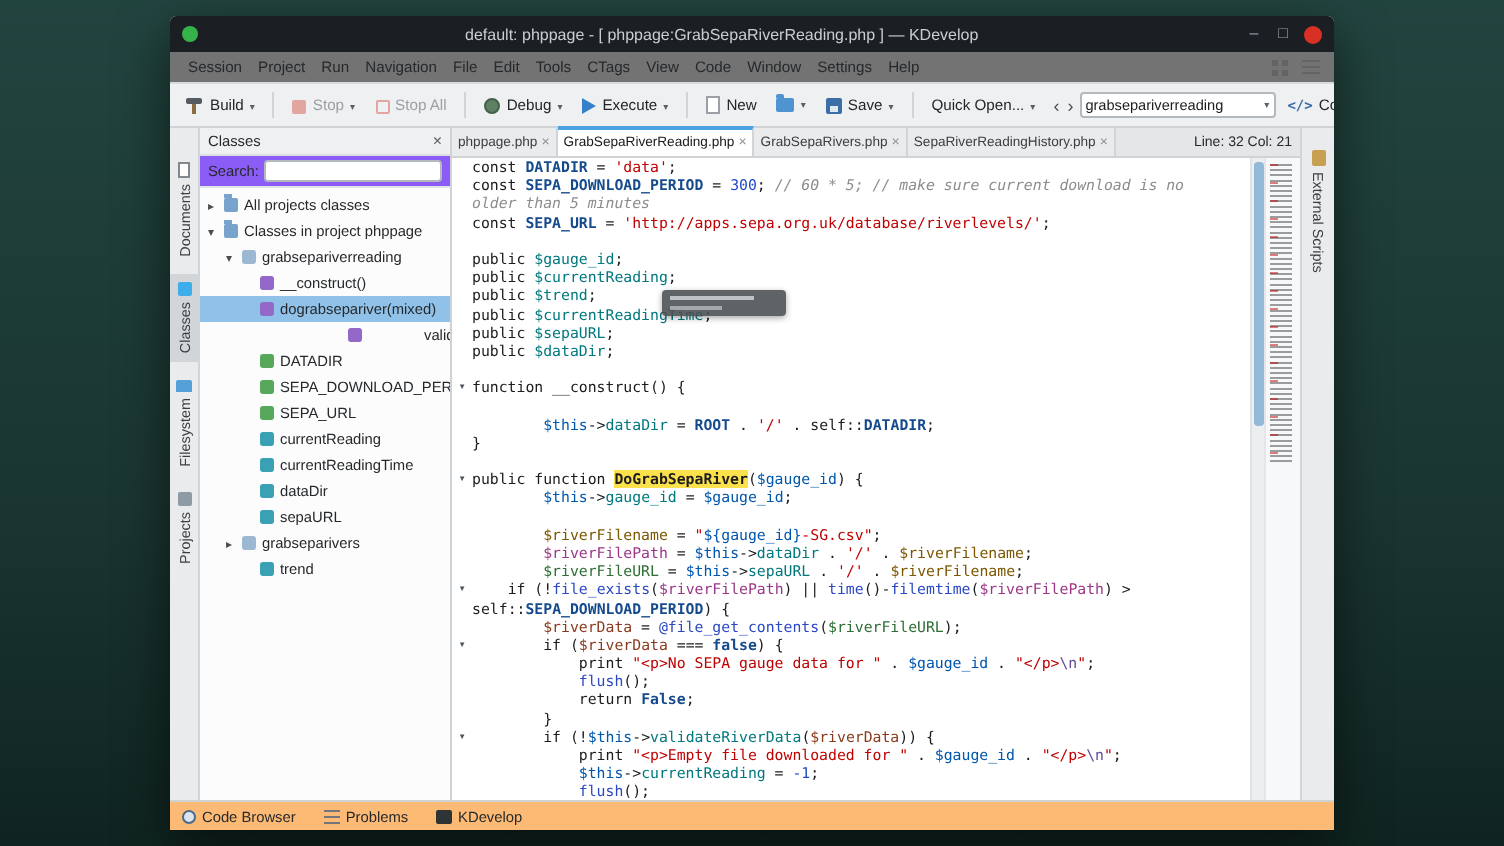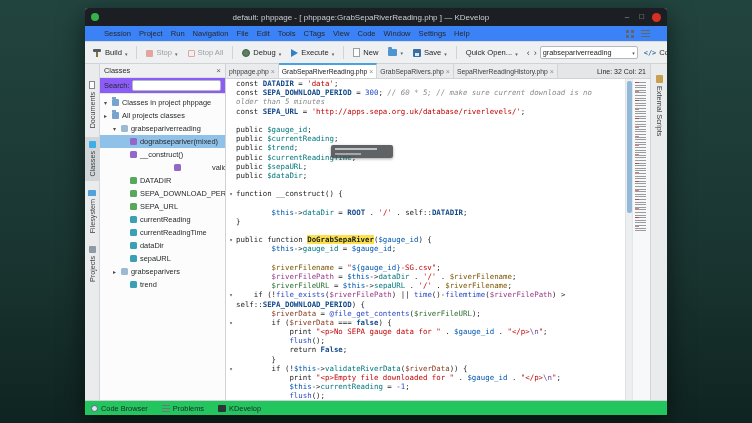--- a/index.html
+++ b/index.html
@@ -14,22 +14,22 @@
     border-radius:3px 3px 0 0; overflow:hidden; box-shadow:0 8px 26px rgba(0,0,0,.55); }
 
   
   .titlebar { height:18px; flex:0 0 18px; background:#1b1f23; display:flex; align-items:center; padding:0 6px; gap:6px; }
   .app-icon { width:8px; height:8px; border-radius:50%; background:#35b24a; flex:0 0 auto; }
   .title-text { flex:1; text-align:center; color:#c9ced2; font-size:8px; white-space:nowrap; overflow:hidden; }
   .win-btn { color:#9aa2a8; font-size:8px; line-height:8px; padding:0 2px; }
   .win-close { width:9px; height:9px; border-radius:50%; background:#d93025; }
 
   
-  .menubar { height:16px; flex:0 0 16px; background:#3b82f6; border-bottom:1px solid #d8dbde;
-    display:flex; align-items:center; padding:0 15px; font-size:7.6px; color:#26292c; }
+  .menubar { height:16px; flex:0 0 16px; background:#737373; border-bottom:1px solid #d8dbde;
+    display:flex; align-items:center; padding:0 5px; font-size:7.6px; color:#26292c; }
   .menubar-items { display:flex; align-items:center; }
   .menu-item { padding:1px 4px; white-space:nowrap; }
   .menu-right { margin-left:auto; display:flex; align-items:center; gap:7px; padding-right:2px; }
   .i-grid { width:8px; height:8px; background:
       linear-gradient(#5f6569,#5f6569) 0 0/3px 3px no-repeat,
       linear-gradient(#5f6569,#5f6569) 5px 0/3px 3px no-repeat,
       linear-gradient(#5f6569,#5f6569) 0 5px/3px 3px no-repeat,
       linear-gradient(#5f6569,#5f6569) 5px 5px/3px 3px no-repeat; }
   .i-burger { width:9px; height:7px;
       background: repeating-linear-gradient(180deg,#5f6569 0 1px, transparent 1px 3px); }
@@ -138,21 +138,21 @@
 
   .scrollbar { width:7px; flex:0 0 7px; background:#eceeef; border-left:1px solid #e0e3e5; position:relative; }
   .scroll-thumb { position:absolute; top:2px; left:1px; width:5px; height:132px; background:#93b9d8; border-radius:2px; }
   .minimap { width:18px; flex:0 0 18px; background:#f7f8f9; border-left:1px solid #e4e7e9; position:relative; }
   .minimap-ink { position:absolute; left:2px; top:3px; width:11px; height:150px;
     background: repeating-linear-gradient(180deg, rgba(40,44,48,.45) 0 1px, transparent 1px 2.6px); }
   .minimap-ink::after { content:""; position:absolute; left:0; top:0; width:4px; height:100%;
     background: repeating-linear-gradient(180deg, rgba(191,3,3,.5) 0 1px, transparent 1px 9px); }
 
   
-  .statusbar { height:15px; flex:0 0 15px; background:#22c55e; border-top:1px solid #cfd3d6;
+  .statusbar { height:15px; flex:0 0 15px; background:#fdba74; border-top:1px solid #cfd3d6;
     display:flex; align-items:center; padding:0 6px; gap:14px; font-size:7.4px; color:#26292c; }
   .sb-item { display:flex; align-items:center; gap:3px; white-space:nowrap; }
   .si { flex:0 0 auto; }
   .si-code-browser { width:7px; height:7px; border-radius:50%; background:#dce4ec; border:1px solid #4a6a8a; }
   .si-problems { width:8px; height:7px; background: repeating-linear-gradient(180deg,#70767b 0 1px, transparent 1px 3px); }
   .si-konsole { width:8px; height:7px; background:#2e3436; border-radius:1px; }
 </style>
 </head>
 <body>
 
@@ -273,43 +273,43 @@
         <div class="panel-head">
           <span class="panel-title">Classes</span>
           <span class="panel-close">×</span>
         </div>
         <div class="search-row">
           <span>Search:</span>
           <input class="search-input" style="">
         </div>
         <div class="tree">
             <div class="trow" style="padding-left: 2px;">
+              <span class="tarrow">▸</span>
+              <span class="ticon ti-folder"></span>
+              <span class="tlabel">All projects classes</span>
+            </div>
+            <div class="trow" style="padding-left: 2px;">
               <span class="tarrow">▾</span>
               <span class="ticon ti-folder"></span>
               <span class="tlabel">Classes in project phppage</span>
-            </div>
-            <div class="trow" style="padding-left: 2px;">
-              <span class="tarrow">▸</span>
-              <span class="ticon ti-folder"></span>
-              <span class="tlabel">All projects classes</span>
             </div>
             <div class="trow" style="padding-left: 11px;">
               <span class="tarrow">▾</span>
               <span class="ticon ti-class"></span>
               <span class="tlabel">grabsepariverreading</span>
             </div>
+            <div class="trow" style="padding-left: 20px;">
+              <span class="tarrow"></span>
+              <span class="ticon ti-method"></span>
+              <span class="tlabel">__construct()</span>
+            </div>
             <div class="trow sel" style="padding-left: 20px;">
               <span class="tarrow"></span>
               <span class="ticon ti-method"></span>
               <span class="tlabel">dograbsepariver(mixed)</span>
-            </div>
-            <div class="trow" style="padding-left: 20px;">
-              <span class="tarrow"></span>
-              <span class="ticon ti-method"></span>
-              <span class="tlabel">__construct()</span>
             </div>
             <div class="trow" style="padding-left: 36px; gap: 31px;">
               <span class="tarrow"></span>
               <span class="ticon ti-method"></span>
               <span class="tlabel">validateriverdata(mixed)</span>
             </div>
             <div class="trow" style="padding-left: 20px;">
               <span class="tarrow"></span>
               <span class="ticon ti-const"></span>
               <span class="tlabel">DATADIR</span>

